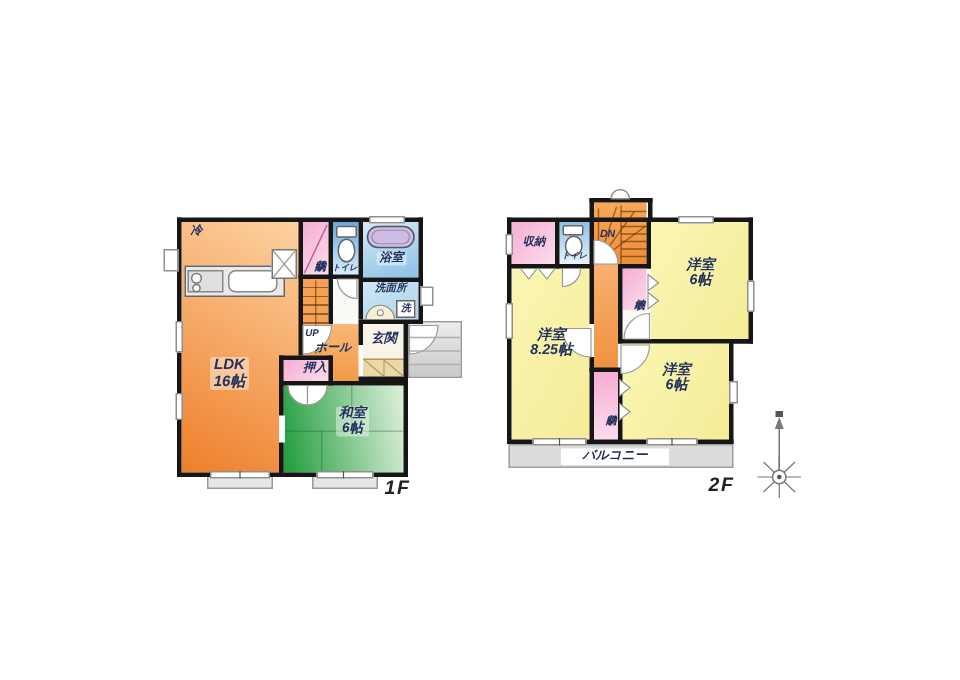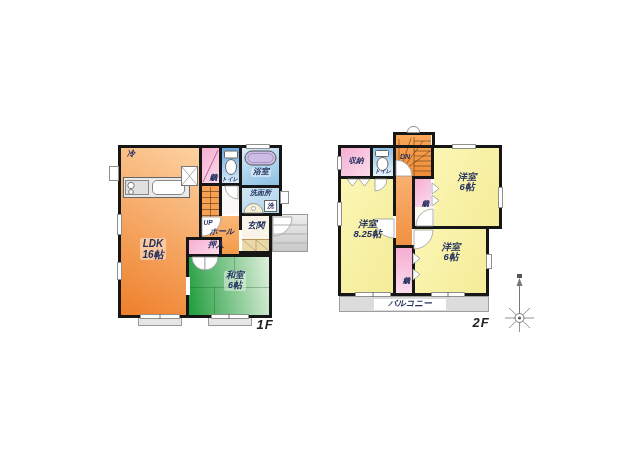--- a/index.html
+++ b/index.html
@@ -80,21 +80,21 @@
 
     <div class="lb" style="left:123px;top:150px;width:16px;font-size:8px;">冷</div>
     <div class="lb vert" style="left:204px;top:152px;width:13px;height:30px;font-size:7.5px;">収納</div>
     <div class="lb" style="left:220px;top:176px;width:20px;font-size:5.5px;">トイレ</div>
     <div class="lb" style="left:246px;top:168px;width:30px;font-size:8px;"><span class="bg">浴室</span></div>
     <div class="lb" style="left:242px;top:189px;width:37px;font-size:7px;">洗面所</div>
     <div class="lb" style="left:264px;top:202px;width:13px;font-size:6.5px;">洗</div>
     <div class="lb" style="left:199px;top:219px;width:18px;font-size:6.5px;">UP</div>
     <div class="lb" style="left:206px;top:228px;width:32px;font-size:8px;">ホール</div>
     <div class="lb" style="left:243px;top:221px;width:26px;font-size:8.5px;">玄関</div>
-    <div class="lb" style="left:190px;top:241px;width:52px;font-size:8px;">押入</div>
+    <div class="lb" style="left:190px;top:241px;width:28px;font-size:8px;text-align:right;">押入</div>
     <div class="lb" style="left:130px;top:238px;width:46px;font-size:10px;">
       <span class="bg"><span>LDK</span><br><span>16帖</span></span>
     </div>
     <div class="lb" style="left:212px;top:271px;width:46px;font-size:9px;">
       <span class="bg"><span>和室</span><br><span>6帖</span></span>
     </div>
     <div class="lb flb" style="left:250px;top:318px;width:30px;">1F</div>
   </div>
 
   <div>

